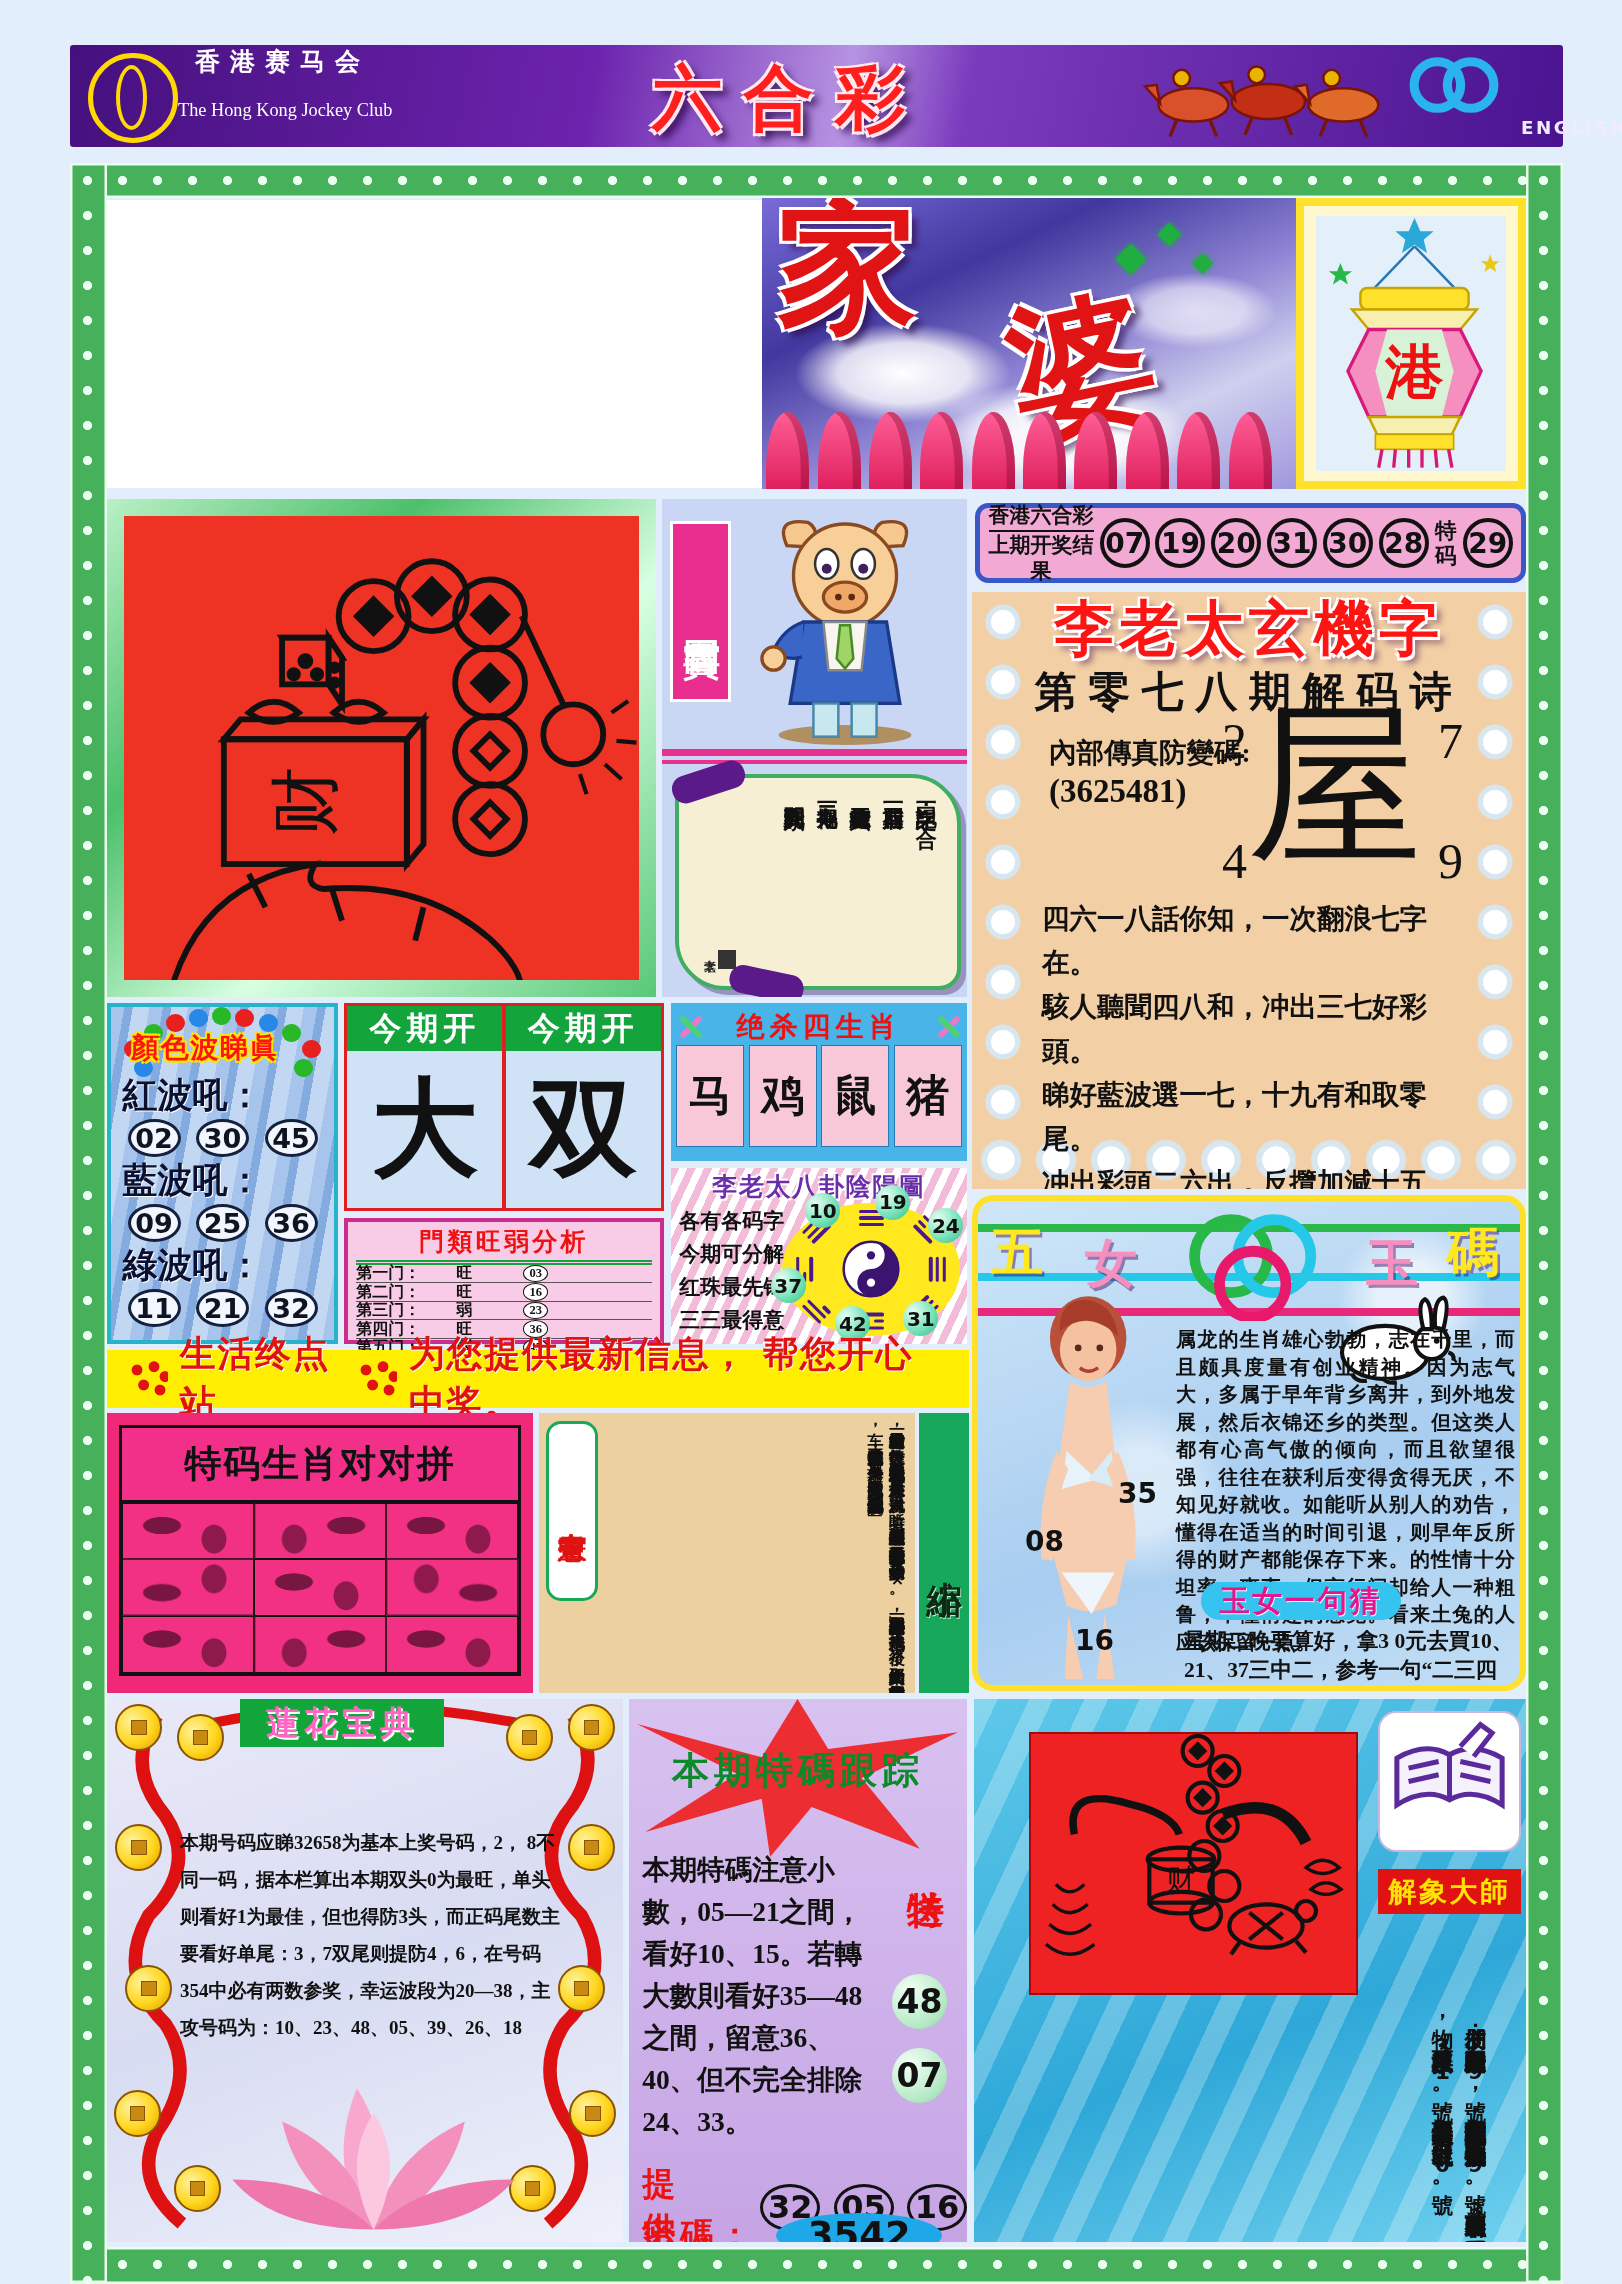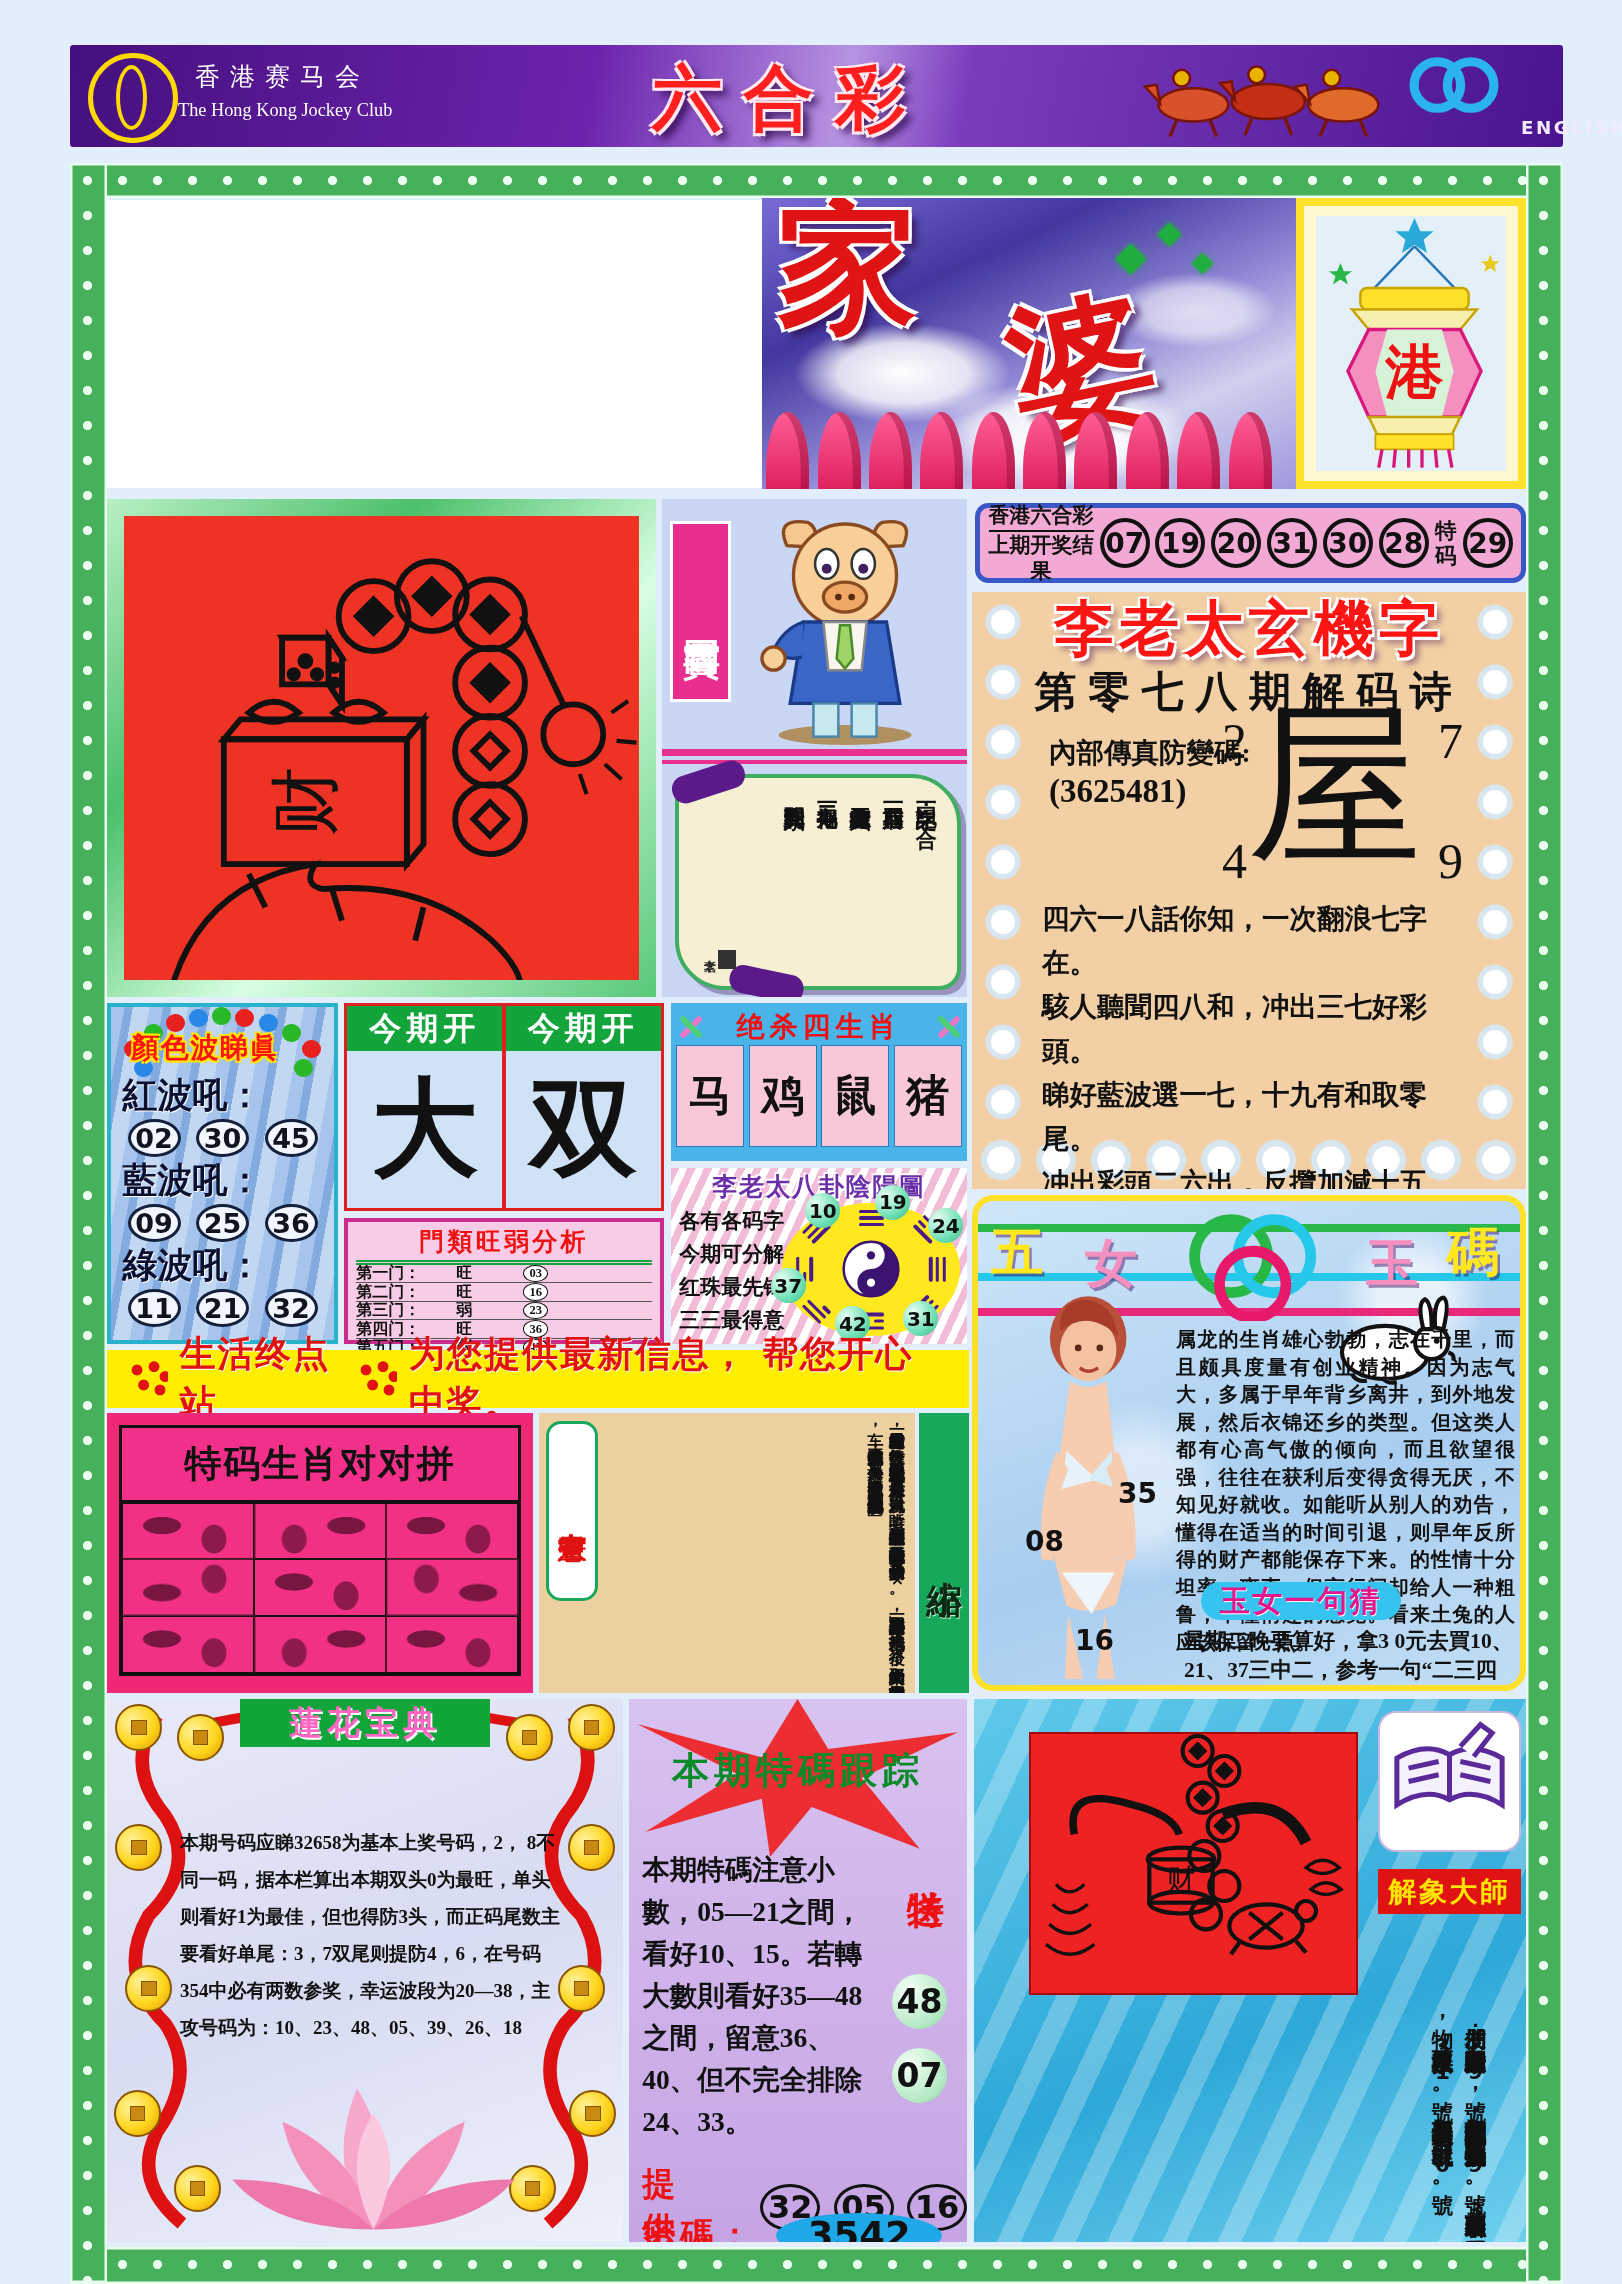--- a/index.html
+++ b/index.html
@@ -6,21 +6,21 @@
   #canvas{position:relative;width:1623px;height:2284px;background:#e2eefb;font-family:"DejaVu Sans",sans-serif;overflow:hidden;}
   .abs{position:absolute;}
   .serif{font-family:"Liberation Serif","DejaVu Serif",serif;}
   .vtext{writing-mode:vertical-rl;text-orientation:upright;}
   .pre{white-space:pre-line;}
 
   
   .hdr{left:70px;top:45px;width:1493px;height:102px;background:linear-gradient(100deg,#45107e,#6c23ad 35%,#b693e2 52%,#7b3bbd 60%,#4a1390);border-radius:3.3px;}
   .hkjc-ring{left:18.3px;top:8.3px;width:80px;height:80px;border:5px solid #ffd900;border-radius:50%;}
   .hkjc-ring i{position:absolute;left:23px;top:6.7px;width:23px;height:57px;border:4.2px solid #ffd900;border-radius:50%;}
-  .club-cn{left:125px;top:15px;color:#fff;font-size:25px;letter-spacing:10px;font-weight:normal;}
+  .club-cn{left:125px;top:0;color:#fff;font-size:25px;letter-spacing:10px;font-weight:bold;}
   .club-en{left:108px;top:55px;color:#fff;font-size:18.3px;font-family:"Liberation Serif",serif;}
   .lotto-title{left:582px;top:6.7px;font-size:70px;font-weight:bold;color:#ff1f1f;letter-spacing:21.6px;text-shadow:2.5px 2.5px 0 #ffe9f0,-2.5px -2.5px 0 #ffe9f0,2.5px -2.5px 0 #ffe9f0,-2.5px 2.5px 0 #ffe9f0,6.7px 6.7px 8.3px #2a0548;}
   .rings-logo{left:1330px;top:10px;}
   .english{left:1451px;top:72px;color:#f2eaff;font-size:18.3px;letter-spacing:2.5px;font-weight:bold;}
 
   
   .gframe{background-color:#46b05a;background-image:radial-gradient(circle 5.8px at 17.5px 17.5px,#eafff0 0 4.2px,rgba(0,0,0,0) 5px);background-size:35px 35px;box-shadow:inset 0 0 0 2.5px #e8fff0;}
   .gf-top{left:70px;top:163px;width:1493px;height:35px;}
   .gf-bottom{left:70px;top:2247px;width:1493px;height:37px;}
   .gf-left{left:70px;top:163px;width:37px;height:2120px;}
@@ -151,21 +151,21 @@
   .joke-label{position:absolute;left:6.7px;top:8.3px;width:52px;height:180px;background:#fff;border:3.3px solid #18a85a;border-radius:15px;box-sizing:border-box;display:flex;align-items:center;justify-content:center;}
   .joke-label span{color:#e01212;font-weight:bold;font-size:28px;line-height:38px;}
   .joke-story{position:absolute;left:68px;top:6.7px;height:265px;width:301px;font-size:16px;line-height:21.6px;font-weight:bold;color:#111;}
   .shrink{left:919px;top:1413px;width:50px;height:280px;background:#17a85c;display:flex;align-items:center;justify-content:center;}
   .shrink span{color:#0c2a14;font-weight:bold;font-size:35px;line-height:80px;text-shadow:0.8px 0.8px 0 #bff0d0;}
 
   
   .lotus{left:107px;top:1699px;width:516px;height:543px;background:linear-gradient(160deg,#e9e9f8,#d8dcf2 50%,#eef0fa);overflow:hidden;}
   .coin{position:absolute;width:47px;height:47px;border-radius:50%;background:radial-gradient(circle at 35% 35%,#fff3a0,#ffd61e 55%,#e09a00);border:2.5px solid #8a5400;box-sizing:border-box;}
   .coin::after{content:"";position:absolute;left:14px;top:14px;width:13.3px;height:13.3px;background:#c88a10;border:1.7px solid #8a5400;}
-  .lotus-title{position:absolute;left:133px;top:0px;width:250px;height:48px;background:#12a53a;display:flex;align-items:center;justify-content:center;color:#ff66c4;font-weight:bold;font-size:33px;letter-spacing:5px;text-shadow:1.7px 1.7px 0 #fff;}
+  .lotus-title{position:absolute;left:133px;top:0px;width:204px;height:48px;background:#12a53a;display:flex;align-items:center;justify-content:center;color:#ff66c4;font-weight:bold;font-size:33px;letter-spacing:5px;text-shadow:1.7px 1.7px 0 #fff;}
   .lotus-body{position:absolute;left:73px;top:125px;width:389px;font-size:19px;line-height:37px;font-weight:bold;color:#111;font-family:"Liberation Serif",serif;}
 
   
   .track{left:629px;top:1699px;width:338px;height:543px;background:linear-gradient(180deg,#d8c2f0,#c6a4e4 70%,#d4bce e0);background:linear-gradient(180deg,#d8c2f0,#c6a4e4);overflow:hidden;}
   .track-title{position:absolute;left:0;right:0;top:47px;text-align:center;color:#0a8a28;font-weight:bold;font-size:37px;letter-spacing:5px;z-index:2;}
   .track-body{position:absolute;left:13.3px;top:150px;width:246px;font-size:27.5px;line-height:42px;font-weight:bold;color:#111;font-family:"Liberation Serif",serif;}
   .gift-label{position:absolute;left:273px;top:163px;color:#ee1111;font-weight:bold;font-size:37px;line-height:47px;writing-mode:vertical-rl;text-orientation:upright;}
   .gift-ball{position:absolute;left:263px;width:55px;height:55px;border-radius:50%;background:radial-gradient(circle at 32% 30%,#f4fff6,#b2e8c2 70%,#7acca0);display:flex;align-items:center;justify-content:center;font-size:33px;font-weight:bold;color:#111;}
   .poem-row{position:absolute;left:13.3px;top:421px;font-size:31px;font-weight:bold;color:#111;font-family:"Liberation Serif",serif;letter-spacing:1.7px;}
   .provide-row{position:absolute;left:13.3px;top:463px;display:flex;align-items:center;gap:13.3px;}

